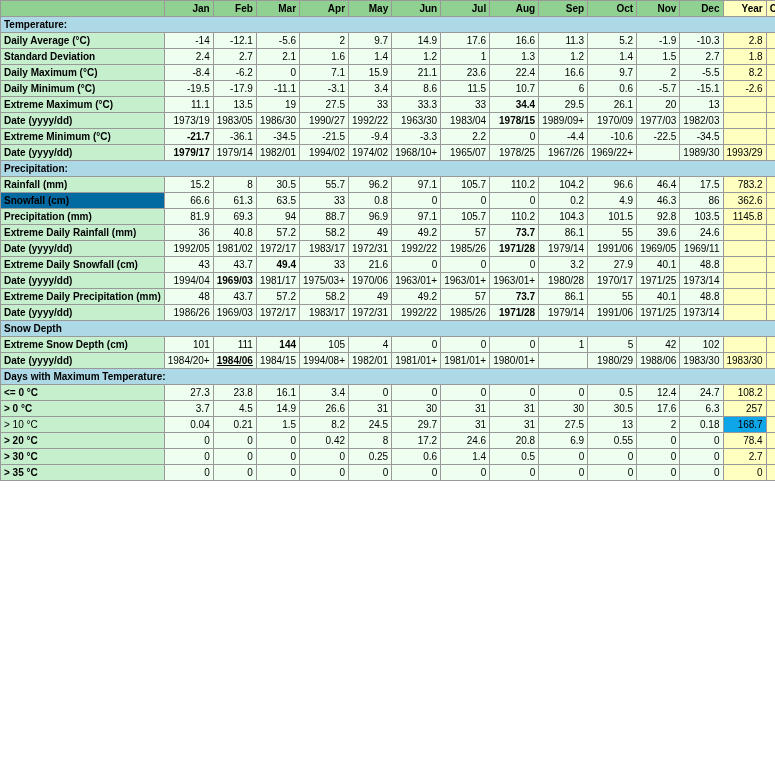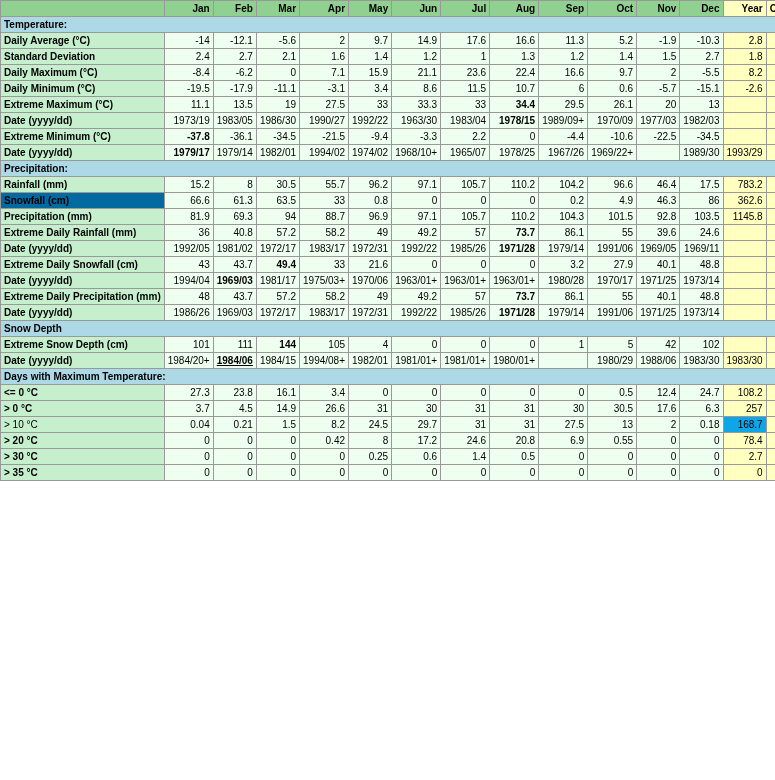--- a/index.html
+++ b/index.html
@@ -136,21 +136,21 @@
         <td style="font-weight: bold;">1978/15</td>
         <td>1989/09+</td>
         <td>1970/09</td>
         <td>1977/03</td>
         <td>1982/03</td>
         <td style="background: rgb(255, 255, 192);"></td>
         <td style="background: rgb(255, 255, 192);"></td>
       </tr>
       <tr>
         <td style="text-align: left; font-weight: bold; background: rgb(198, 239, 206);">Extreme Minimum (°C)</td>
-        <td style="font-weight: bold;">-37.8</td>
+        <td style="font-weight: bold;">-21.7</td>
         <td>-36.1</td>
         <td>-34.5</td>
         <td>-21.5</td>
         <td>-9.4</td>
         <td>-3.3</td>
         <td>2.2</td>
         <td>0</td>
         <td>-4.4</td>
         <td>-10.6</td>
         <td>-22.5</td>

